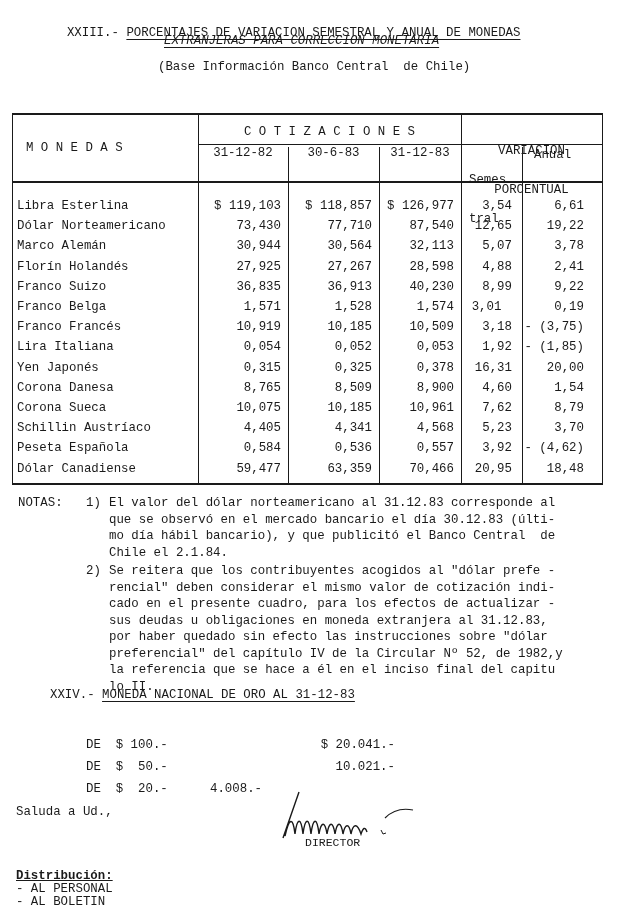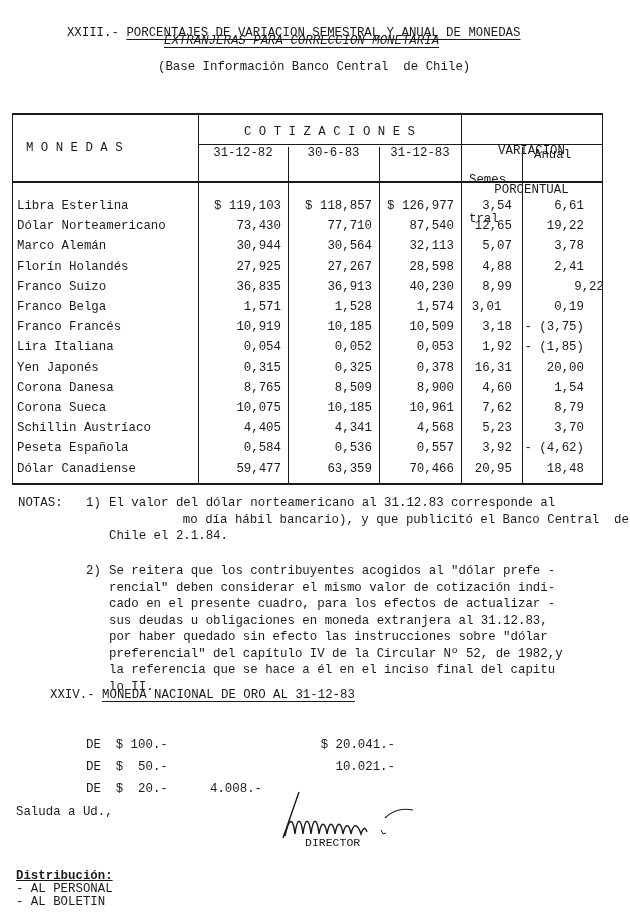--- a/index.html
+++ b/index.html
@@ -100,21 +100,21 @@
         <div class="cell" style="left: 367px; width: 75px; text-align: right; top: 146.6px;">28,598</div>
         <div class="cell" style="left: 449px; width: 51px; text-align: right; top: 146.6px;">4,88</div>
         <div class="cell" style="left: 510px; width: 62px; text-align: right; top: 146.6px;">2,41</div>
       </div>
       <div>
         <div class="cell" style="left: 5px; width: 180px; text-align: left; top: 166.8px;">Franco Suizo</div>
         <div class="cell" style="left: 186px; width: 83px; text-align: right; top: 166.8px;">36,835</div>
         <div class="cell" style="left: 276px; width: 84px; text-align: right; top: 166.8px;">36,913</div>
         <div class="cell" style="left: 367px; width: 75px; text-align: right; top: 166.8px;">40,230</div>
         <div class="cell" style="left: 449px; width: 51px; text-align: right; top: 166.8px;">8,99</div>
-        <div class="cell" style="left: 510px; width: 62px; text-align: right; top: 166.8px; padding-left: 20px;">9,22</div>
+        <div class="cell" style="left: 510px; width: 62px; text-align: right; top: 166.8px;">9,22</div>
       </div>
       <div>
         <div class="cell" style="left: 5px; width: 180px; text-align: left; top: 187px;">Franco Belga</div>
         <div class="cell" style="left: 186px; width: 83px; text-align: right; top: 187px;">1,571</div>
         <div class="cell" style="left: 276px; width: 84px; text-align: right; top: 187px;">1,528</div>
         <div class="cell" style="left: 367px; width: 75px; text-align: right; top: 187px;">1,574</div>
         <div class="cell" style="left: 449px; width: 51px; text-align: center; top: 187px;">3,01</div>
         <div class="cell" style="left: 510px; width: 62px; text-align: right; top: 187px;">0,19</div>
       </div>
       <div>
@@ -183,21 +183,22 @@
       </div>
     </div>
 </div>
 
 <div class="notes">
   <div style="position:relative;">
     <span class="abs" style="left:0;top:0;">NOTAS:</span>
     <span class="abs" style="left:68px;top:0;">1)</span>
     <div style="position:absolute;left:91px;top:0;width:520px;">
       <div class="abs" style="position:relative;">El valor del dólar norteamericano al 31.12.83 corresponde al</div>
-      <div class="abs" style="position:relative;text-align:right;">mo día hábil bancario), y que publicitó el Banco Central  de</div>
+      <div class="abs" style="position:relative;">que se observó en el mercado bancario el día 30.12.83 (últi-</div>
+      <div class="abs" style="position:relative;">mo día hábil bancario), y que publicitó el Banco Central  de</div>
       <div class="abs" style="position:relative;">Chile el 2.1.84.</div>
     </div>
     <span class="abs" style="left:68px;top:68px;">2)</span>
     <div style="position:absolute;left:91px;top:68px;width:520px;">
       <div class="abs" style="position:relative;">Se reitera que los contribuyentes acogidos al "dólar prefe -</div>
       <div class="abs" style="position:relative;">rencial" deben considerar el mismo valor de cotización indi-</div>
       <div class="abs" style="position:relative;">cado en el presente cuadro, para los efectos de actualizar -</div>
       <div class="abs" style="position:relative;">sus deudas u obligaciones en moneda extranjera al 31.12.83,</div>
       <div class="abs" style="position:relative;">por haber quedado sin efecto las instrucciones sobre "dólar</div>
       <div class="abs" style="position:relative;">preferencial" del capítulo IV de la Circular Nº 52, de 1982,y</div>

